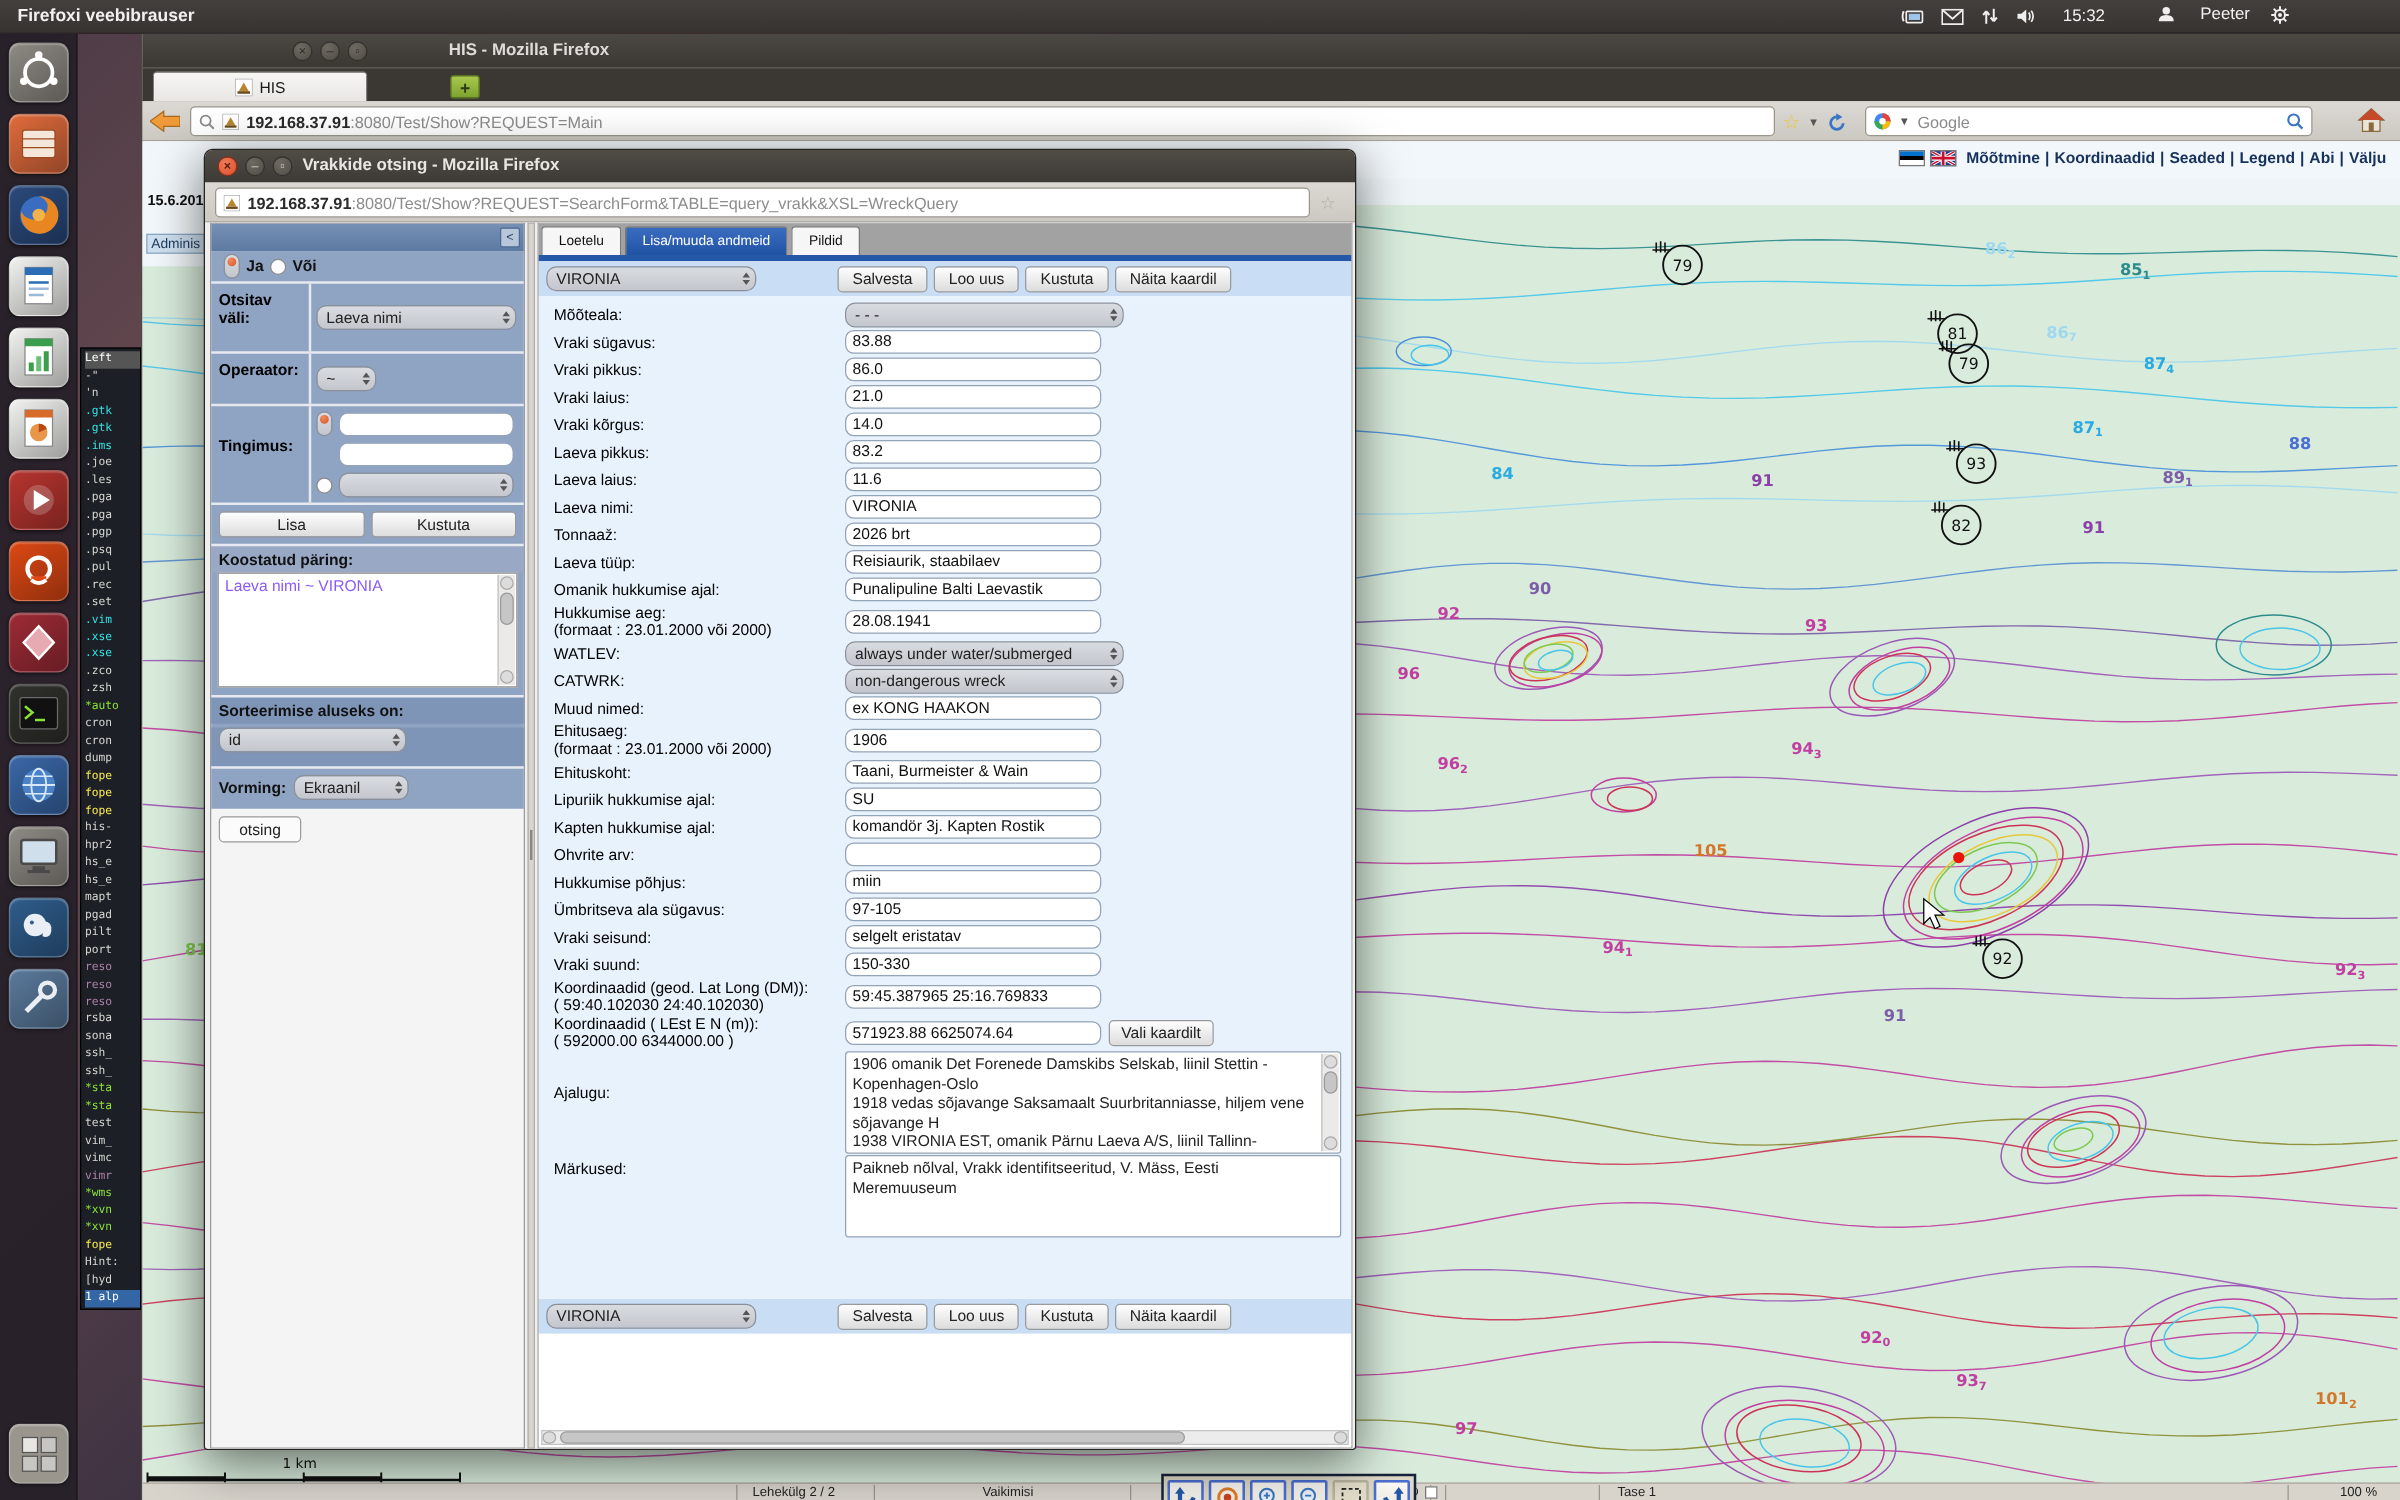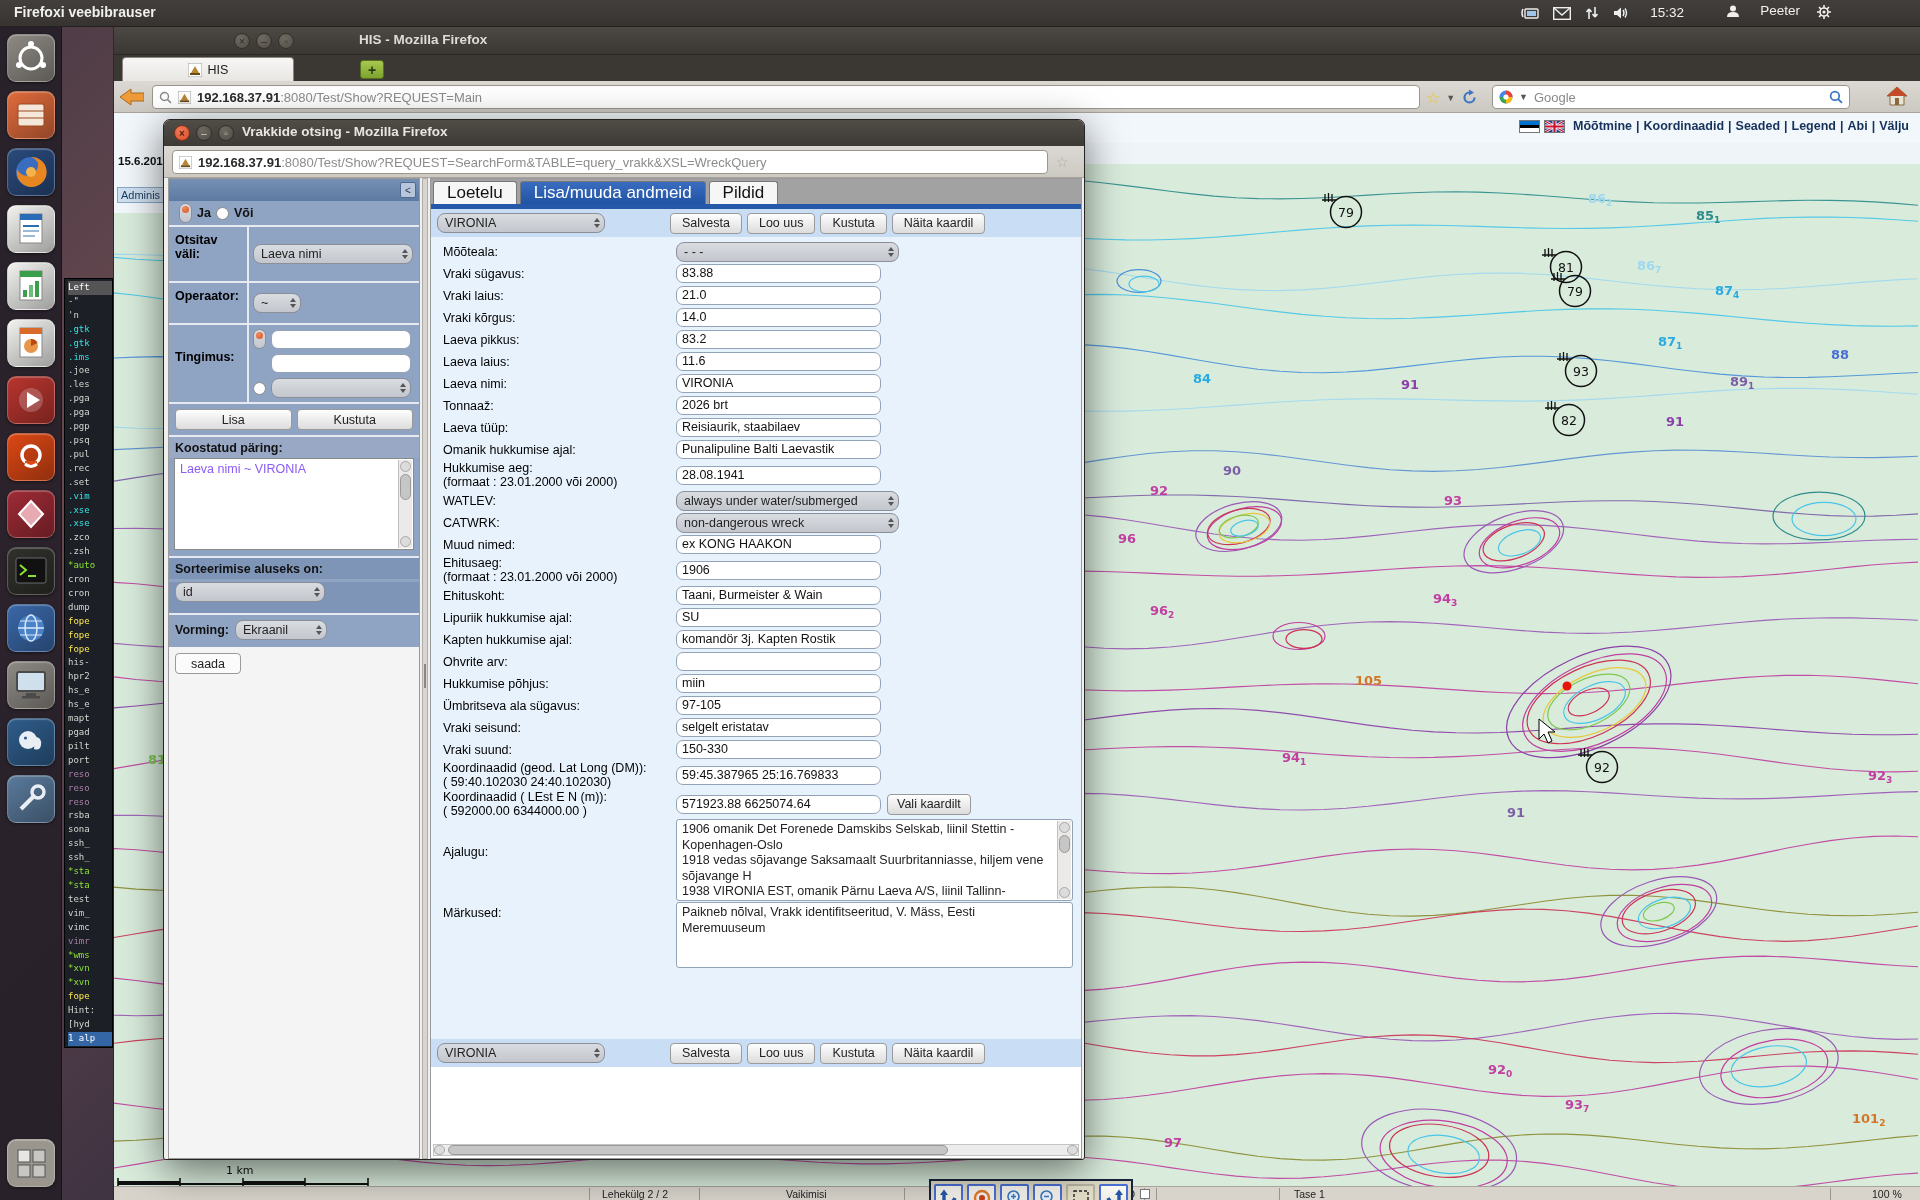--- a/index.html
+++ b/index.html
@@ -158,21 +158,21 @@
     font-size:12.5px; font-weight:bold; color:#111; }
   #qsend { margin:6px 0 0 6px; width:66px; background:#fbfbfb; }
 
   
   #splitter { left:258px; top:0; width:6px; height:981px; background:#d8d5d0; border:1px solid #b0aca6; }
   #splitter .grip { position:absolute; left:1px; top:485px; width:2px; height:24px; background:#8a8680; }
 
   
   #rpanel { left:266px; top:0; width:652px; height:981px; background:#fff; border:1px solid #9a9a9a; }
   #rtabs { height:25px; background:#a2a2a2; display:flex; align-items:flex-end; padding-left:2px; gap:3px; }
-  .rtab { height:23px; display:flex; align-items:center; padding:0 13px; font-size:17px; background:#f6f6f6;
+  .rtab { height:23px; display:flex; align-items:center; padding:0 13px; font-size:11px; background:#f6f6f6;
     color:#111; border:1px solid #787878; border-bottom:none; border-radius:3px 3px 0 0; }
   .rtab.active { background:linear-gradient(#3a6cc0,#2153a4); color:#fff; }
   #rtabbar { height:5px; background:#2558a8; }
   .recrow { height:28px; background:#c9ddf4; display:flex; align-items:center; gap:5px; padding:0 6px; }
   .recrow .sel { width:168px; }
   .recrow .gap { width:55px; }
   .recrow .btn { padding:0 11px; }
   #rform { position:relative; padding:3px 8px 0 12px; background:#e8f2fc; height:802px; overflow:hidden; }
   .frow { display:flex; margin:1px 0; min-height:21px; align-items:center; }
   .frow .flbl { width:233px; font-size:12.5px; color:#000; line-height:14px; flex:none; }
@@ -826,21 +826,21 @@
             <span>Vorming:</span>
             <div class="sel" style="width:92px;font-weight:normal">
               <span class="txt">Ekraanil</span>
                 <span class="spin">
                   <i class="up"></i>
                   <i class="dn"></i>
                 </span>
             </div>
           </div>
         </div>
-        <div class="btn" id="qsend">saada</div>
+        <div class="btn" id="qsend">otsing</div>
       </div>
 
       <div id="splitter" class="abs">
           <div class="grip"></div>
         </div>
 
       <div id="rpanel" class="abs">
         <div id="rtabs">
           <div class="rtab">Loetelu</div>
           <div class="rtab active">Lisa/muuda andmeid</div>
@@ -870,20 +870,24 @@
                   <i class="up"></i>
                   <i class="dn"></i>
                 </span>
               </div>
             </div>
             <div class="frow">
               <div class="flbl">Vraki sügavus:</div>
               <div class="inp">83.88</div>
             </div>
             <div class="frow">
+              <div class="flbl">Vraki pikkus:</div>
+              <div class="inp">86.0</div>
+            </div>
+            <div class="frow">
               <div class="flbl">Vraki laius:</div>
               <div class="inp">21.0</div>
             </div>
             <div class="frow">
               <div class="flbl">Vraki kõrgus:</div>
               <div class="inp">14.0</div>
             </div>
             <div class="frow">
               <div class="flbl">Laeva pikkus:</div>
               <div class="inp">83.2</div>

